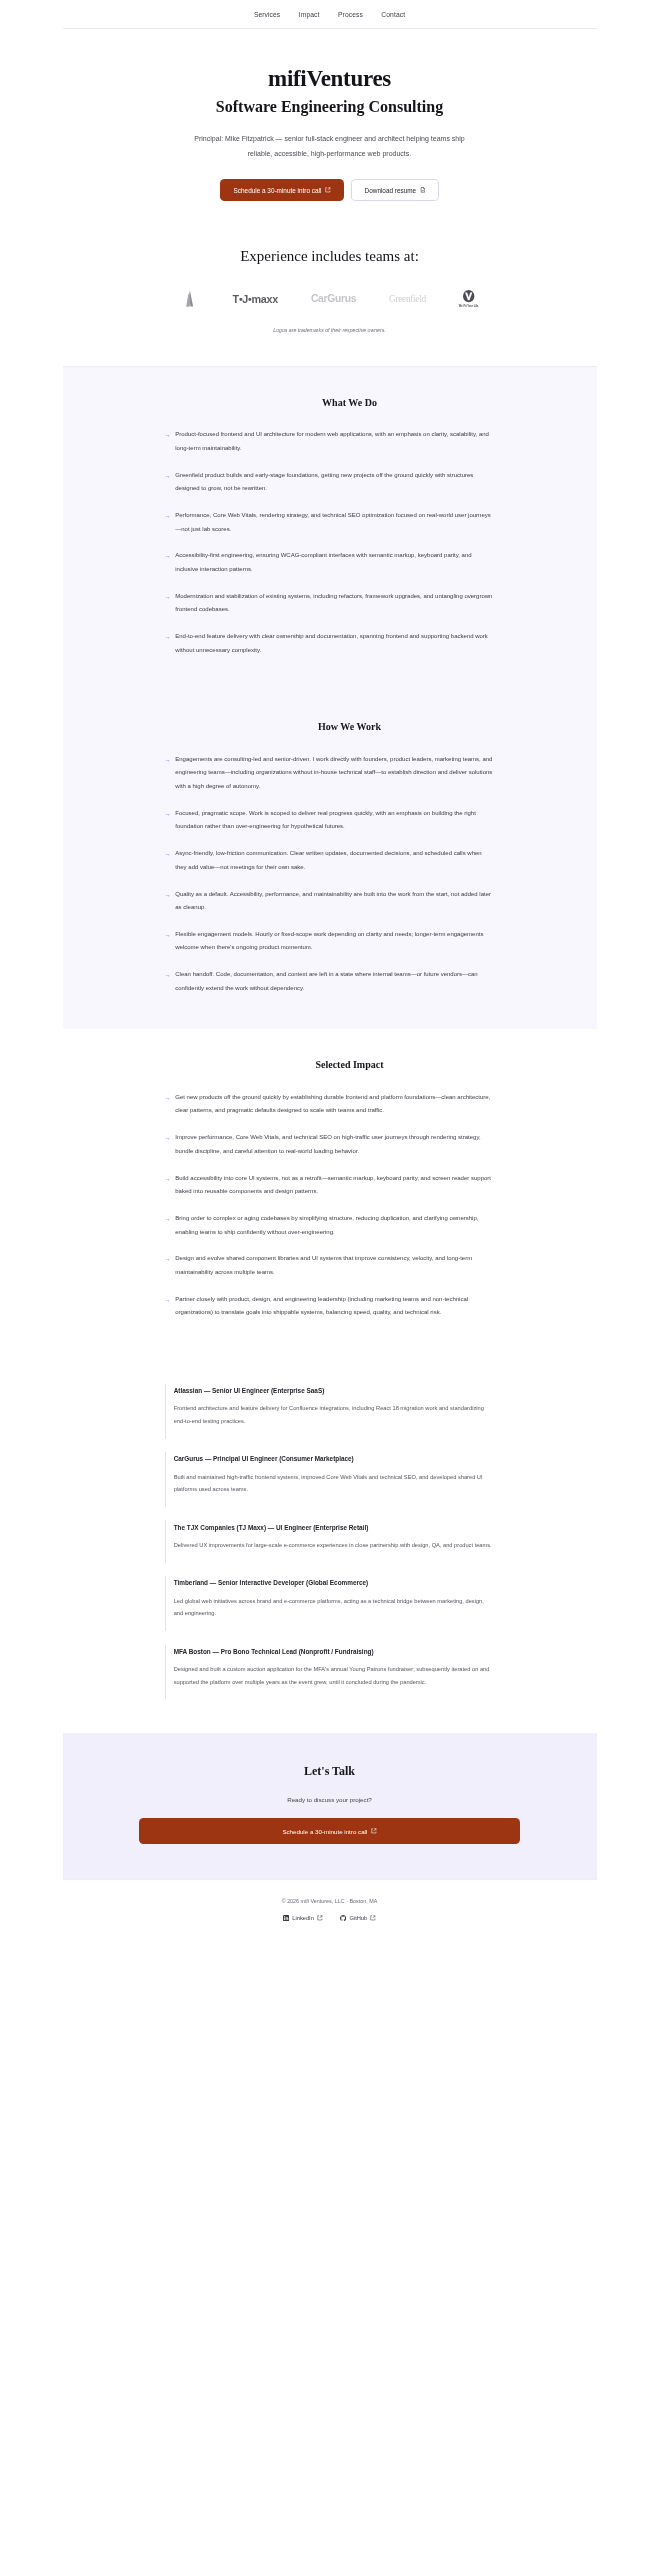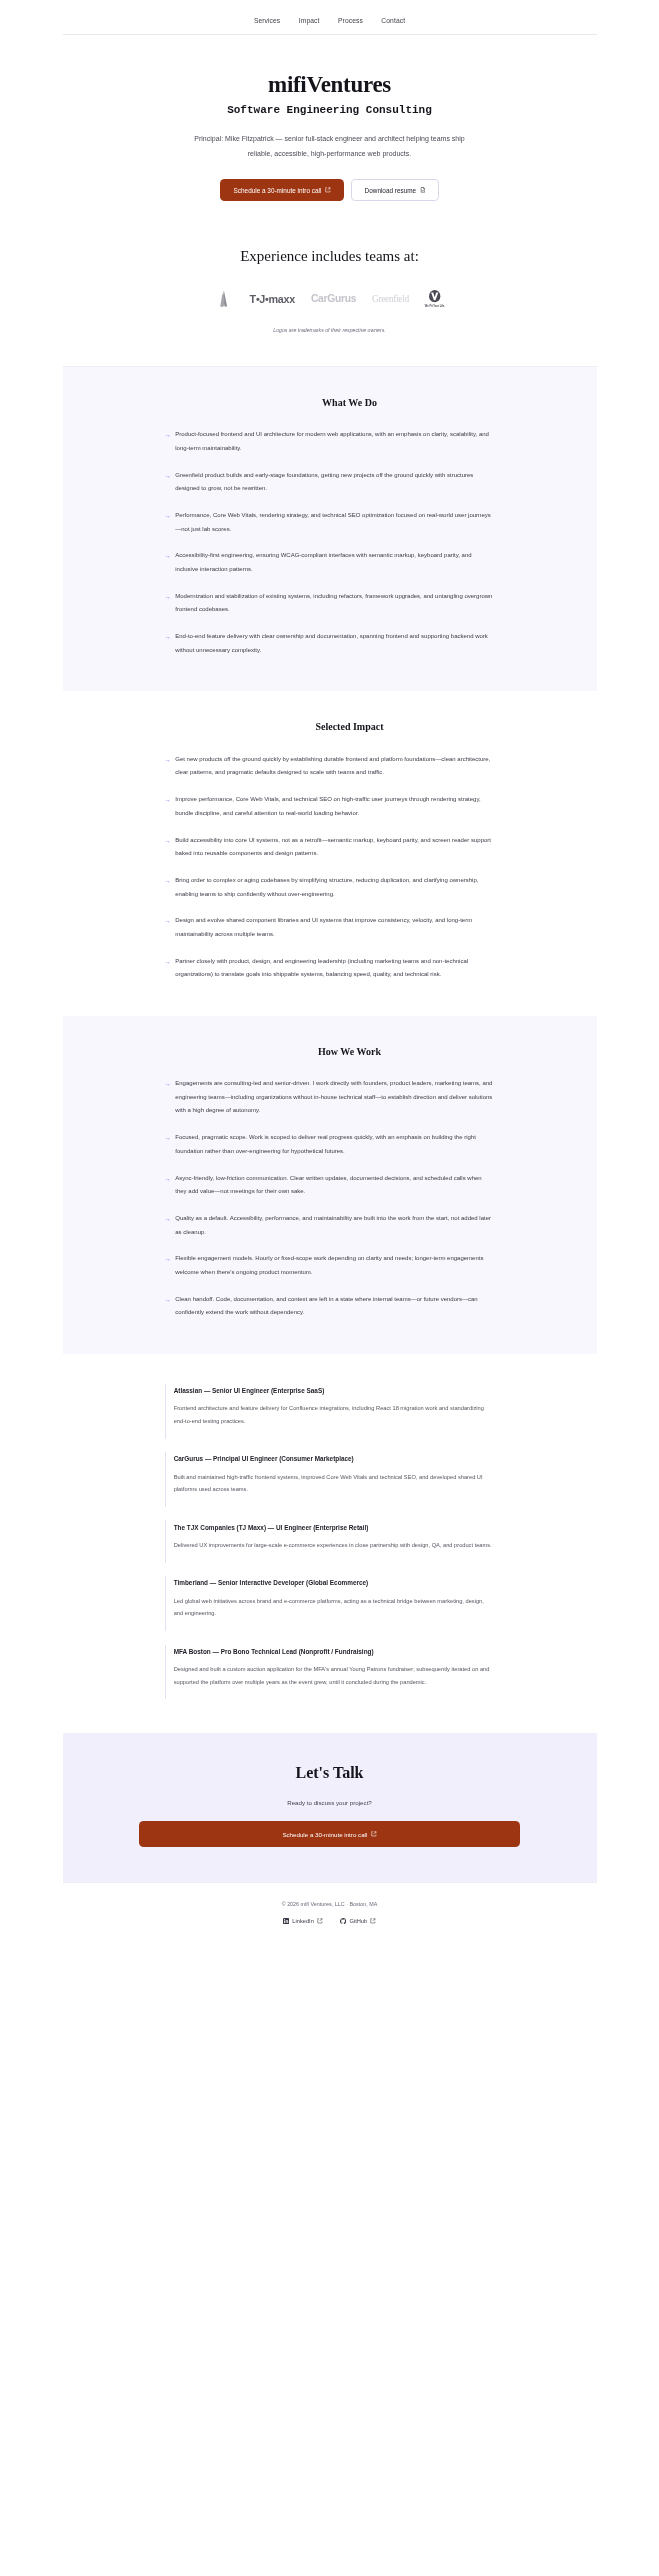--- a/index.html
+++ b/index.html
@@ -5,21 +5,21 @@
 <style>
   * { box-sizing: border-box; }
   html, body { margin:0; padding:0; }
   body {
     width:659px;
     font-family: "Liberation Sans", sans-serif;
     color:#2b2b33;
     background:#ffffff;
     -webkit-font-smoothing: antialiased;
   }
-  .wrap { width:534px; margin:6px auto; }
+  .wrap { width:534px; margin:0 auto; }
 
   
   .nav {
     height:29px;
     display:flex;
     align-items:center;
     justify-content:center;
     gap:18.5px;
     background:#ffffff;
     border-bottom:0.5px solid #e8e8ef;
@@ -40,22 +40,22 @@
   .brand {
     font-family:"Liberation Serif", serif;
     font-size:23px;
     font-weight:700;
     color:#14141b;
     letter-spacing:-0.3px;
     margin:0 0 7.2px;
     line-height:1.1;
   }
   .tagline {
-    font-family:Liberation Mono, monospace;
-    font-size:11px;
+    font-family:Liberation Serif, serif;
+    font-size:16px;
     font-weight:700;
     color:#14141b;
     margin:0 0 15.5px;
   }
   .lede {
     font-size:7px;
     color:#4a4a56;
     line-height:2.1;
     max-width:289px;
     margin:0 auto 17.5px;
@@ -105,21 +105,21 @@
     font-family:"Liberation Serif", serif;
     font-size:15px;
     font-weight:400;
     color:#14141b;
     margin:0 0 24px;
   }
   .logo-row {
     display:flex;
     justify-content:center;
     align-items:center;
-    gap:16px;
+    gap:33px;
     margin-bottom:11.3px;
     flex-wrap:nowrap;
   }
   .logo-row.second { gap:20.6px; }
   .logo {
     display:flex;
     align-items:center;
     justify-content:center;
     height:20.6px;
   }
@@ -192,21 +192,21 @@
   }
 
   
   .cta-sec {
     background:#f1effb;
     padding:31px 0 35px;
     text-align:center;
   }
   .cta-title {
     font-family:"Liberation Serif", serif;
-    font-size:16px;
+    font-size:12px;
     font-weight:700;
     color:#14141b;
     margin:0 0 16.5px;
   }
   .cta-sub {
     font-size:6.2px;
     color:#3f3f4b;
     margin:0 0 15.5px;
   }
   .cta-big {
@@ -334,20 +334,50 @@
           <span class="arrow">→</span>
           <span>Modernization and stabilization of existing systems, including refactors, framework upgrades, and untangling overgrown frontend codebases.</span>
         </li>
       <li>
           <span class="arrow">→</span>
           <span>End-to-end feature delivery with clear ownership and documentation, spanning frontend and supporting backend work without unnecessary complexity.</span>
         </li>
     </ul>
   </section>
 
+  <section class="sec tint">
+    <h3 class="sec-title">How We Work</h3>
+    <ul class="bullets">
+      <li>
+          <span class="arrow">→</span>
+          <span>Engagements are consulting-led and senior-driven. I work directly with founders, product leaders, marketing teams, and engineering teams—including organizations without in-house technical staff—to establish direction and deliver solutions with a high degree of autonomy.</span>
+        </li>
+      <li>
+          <span class="arrow">→</span>
+          <span>Focused, pragmatic scope. Work is scoped to deliver real progress quickly, with an emphasis on building the right foundation rather than over-engineering for hypothetical futures.</span>
+        </li>
+      <li>
+          <span class="arrow">→</span>
+          <span>Async-friendly, low-friction communication. Clear written updates, documented decisions, and scheduled calls when they add value—not meetings for their own sake.</span>
+        </li>
+      <li>
+          <span class="arrow">→</span>
+          <span>Quality as a default. Accessibility, performance, and maintainability are built into the work from the start, not added later as cleanup.</span>
+        </li>
+      <li>
+          <span class="arrow">→</span>
+          <span>Flexible engagement models. Hourly or fixed-scope work depending on clarity and needs; longer-term engagements welcome when there's ongoing product momentum.</span>
+        </li>
+      <li>
+          <span class="arrow">→</span>
+          <span>Clean handoff. Code, documentation, and context are left in a state where internal teams—or future vendors—can confidently extend the work without dependency.</span>
+        </li>
+    </ul>
+  </section>
+
   <section class="sec plain">
     <h3 class="sec-title">Selected Impact</h3>
     <ul class="bullets">
       <li>
           <span class="arrow">→</span>
           <span>Get new products off the ground quickly by establishing durable frontend and platform foundations—clean architecture, clear patterns, and pragmatic defaults designed to scale with teams and traffic.</span>
         </li>
       <li>
           <span class="arrow">→</span>
           <span>Improve performance, Core Web Vitals, and technical SEO on high-traffic user journeys through rendering strategy, bundle discipline, and careful attention to real-world loading behavior.</span>
@@ -360,50 +390,20 @@
           <span class="arrow">→</span>
           <span>Bring order to complex or aging codebases by simplifying structure, reducing duplication, and clarifying ownership, enabling teams to ship confidently without over-engineering.</span>
         </li>
       <li>
           <span class="arrow">→</span>
           <span>Design and evolve shared component libraries and UI systems that improve consistency, velocity, and long-term maintainability across multiple teams.</span>
         </li>
       <li>
           <span class="arrow">→</span>
           <span>Partner closely with product, design, and engineering leadership (including marketing teams and non-technical organizations) to translate goals into shippable systems, balancing speed, quality, and technical risk.</span>
-        </li>
-    </ul>
-  </section>
-
-  <section class="sec tint">
-    <h3 class="sec-title">How We Work</h3>
-    <ul class="bullets">
-      <li>
-          <span class="arrow">→</span>
-          <span>Engagements are consulting-led and senior-driven. I work directly with founders, product leaders, marketing teams, and engineering teams—including organizations without in-house technical staff—to establish direction and deliver solutions with a high degree of autonomy.</span>
-        </li>
-      <li>
-          <span class="arrow">→</span>
-          <span>Focused, pragmatic scope. Work is scoped to deliver real progress quickly, with an emphasis on building the right foundation rather than over-engineering for hypothetical futures.</span>
-        </li>
-      <li>
-          <span class="arrow">→</span>
-          <span>Async-friendly, low-friction communication. Clear written updates, documented decisions, and scheduled calls when they add value—not meetings for their own sake.</span>
-        </li>
-      <li>
-          <span class="arrow">→</span>
-          <span>Quality as a default. Accessibility, performance, and maintainability are built into the work from the start, not added later as cleanup.</span>
-        </li>
-      <li>
-          <span class="arrow">→</span>
-          <span>Flexible engagement models. Hourly or fixed-scope work depending on clarity and needs; longer-term engagements welcome when there's ongoing product momentum.</span>
-        </li>
-      <li>
-          <span class="arrow">→</span>
-          <span>Clean handoff. Code, documentation, and context are left in a state where internal teams—or future vendors—can confidently extend the work without dependency.</span>
         </li>
     </ul>
   </section>
 
   <section class="sec plain">
     <div class="eng-list">
       <article class="eng">
         <h4 class="eng-title">Atlassian — Senior UI Engineer (Enterprise SaaS)</h4>
         <p class="eng-desc">Frontend architecture and feature delivery for Confluence integrations, including React 18 migration work and standardizing end-to-end testing practices.</p>
       </article>

